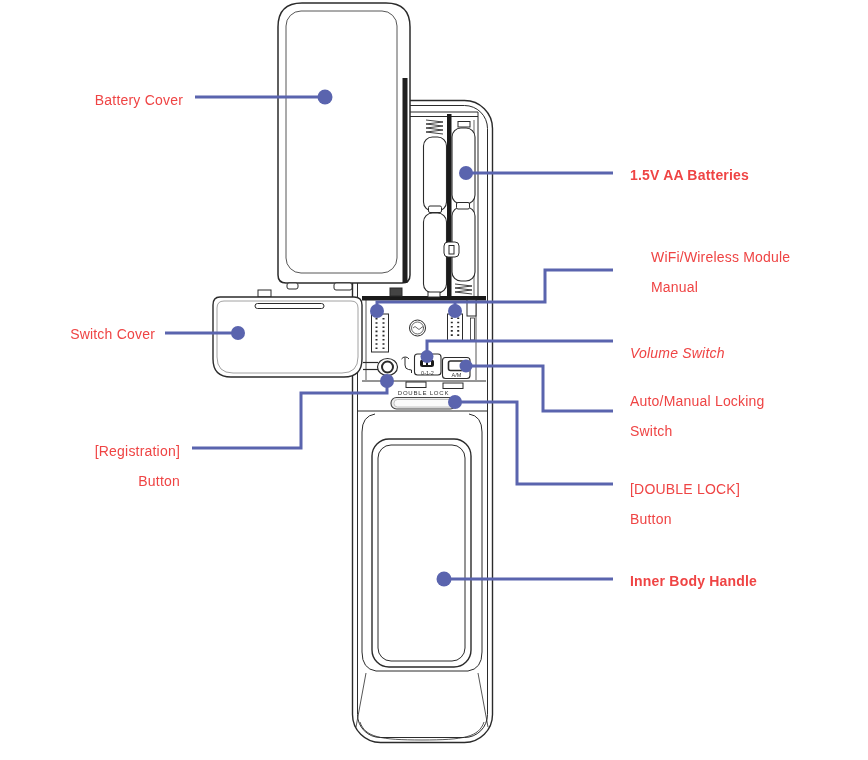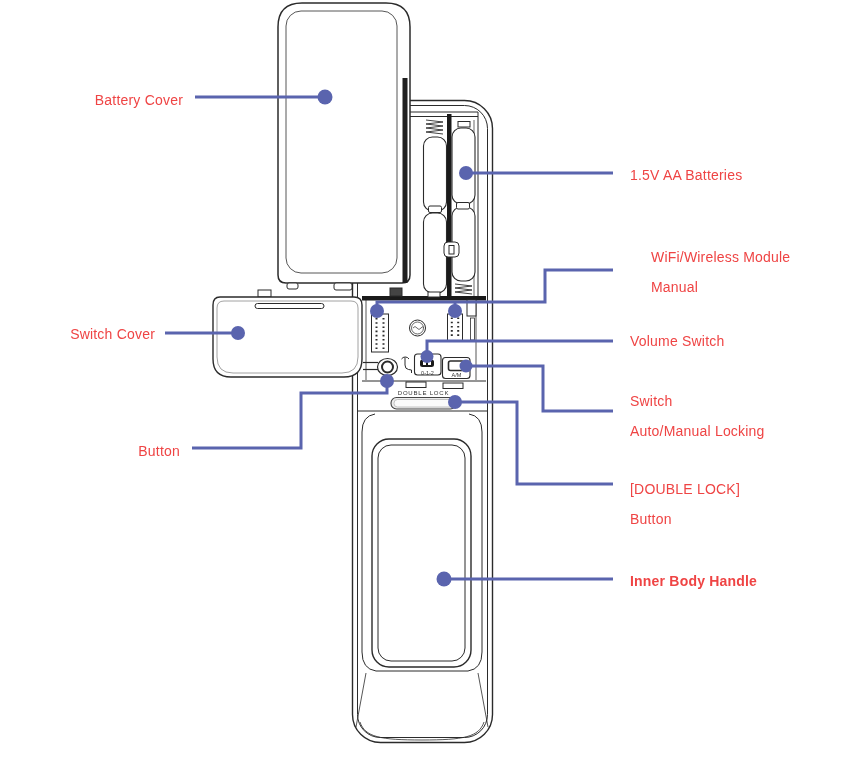--- a/index.html
+++ b/index.html
@@ -176,39 +176,40 @@
 
   <div class="label rt" style="right:685px;top:85px;">
     <span>Battery Cover</span>
   </div>
 
   <div class="label rt" style="right:713px;top:319px;">
     <span>Switch Cover</span>
   </div>
 
   <div class="label rt" style="right:688px;top:436px;">
+    <span>[Registration]</span>
     <span>Button</span>
   </div>
 
-  <div class="label" style="left:630px;top:160px;">
+  <div class="label" style="left:630px;top:160px;font-weight:bold;">
     <span>1.5V AA Batteries</span>
   </div>
 
   <div class="label" style="left:651px;top:242px;">
     <span>WiFi/Wireless Module</span>
     <span>Manual</span>
   </div>
 
-  <div class="label" style="left:630px;top:326px;">
+  <div class="label" style="left:630px;top:338px;font-style:italic;">
     <span>Volume Switch</span>
   </div>
 
   <div class="label" style="left:630px;top:386px;">
+    <span>Auto/Manual Locking</span>
     <span>Switch</span>
-    <span>Auto/Manual Locking</span>
   </div>
 
   <div class="label" style="left:630px;top:474px;">
     <span>[DOUBLE LOCK]</span>
     <span>Button</span>
   </div>
 
   <div class="label" style="left:630px;top:566px;font-weight:bold;">
     <span>Inner Body Handle</span>
   </div>

